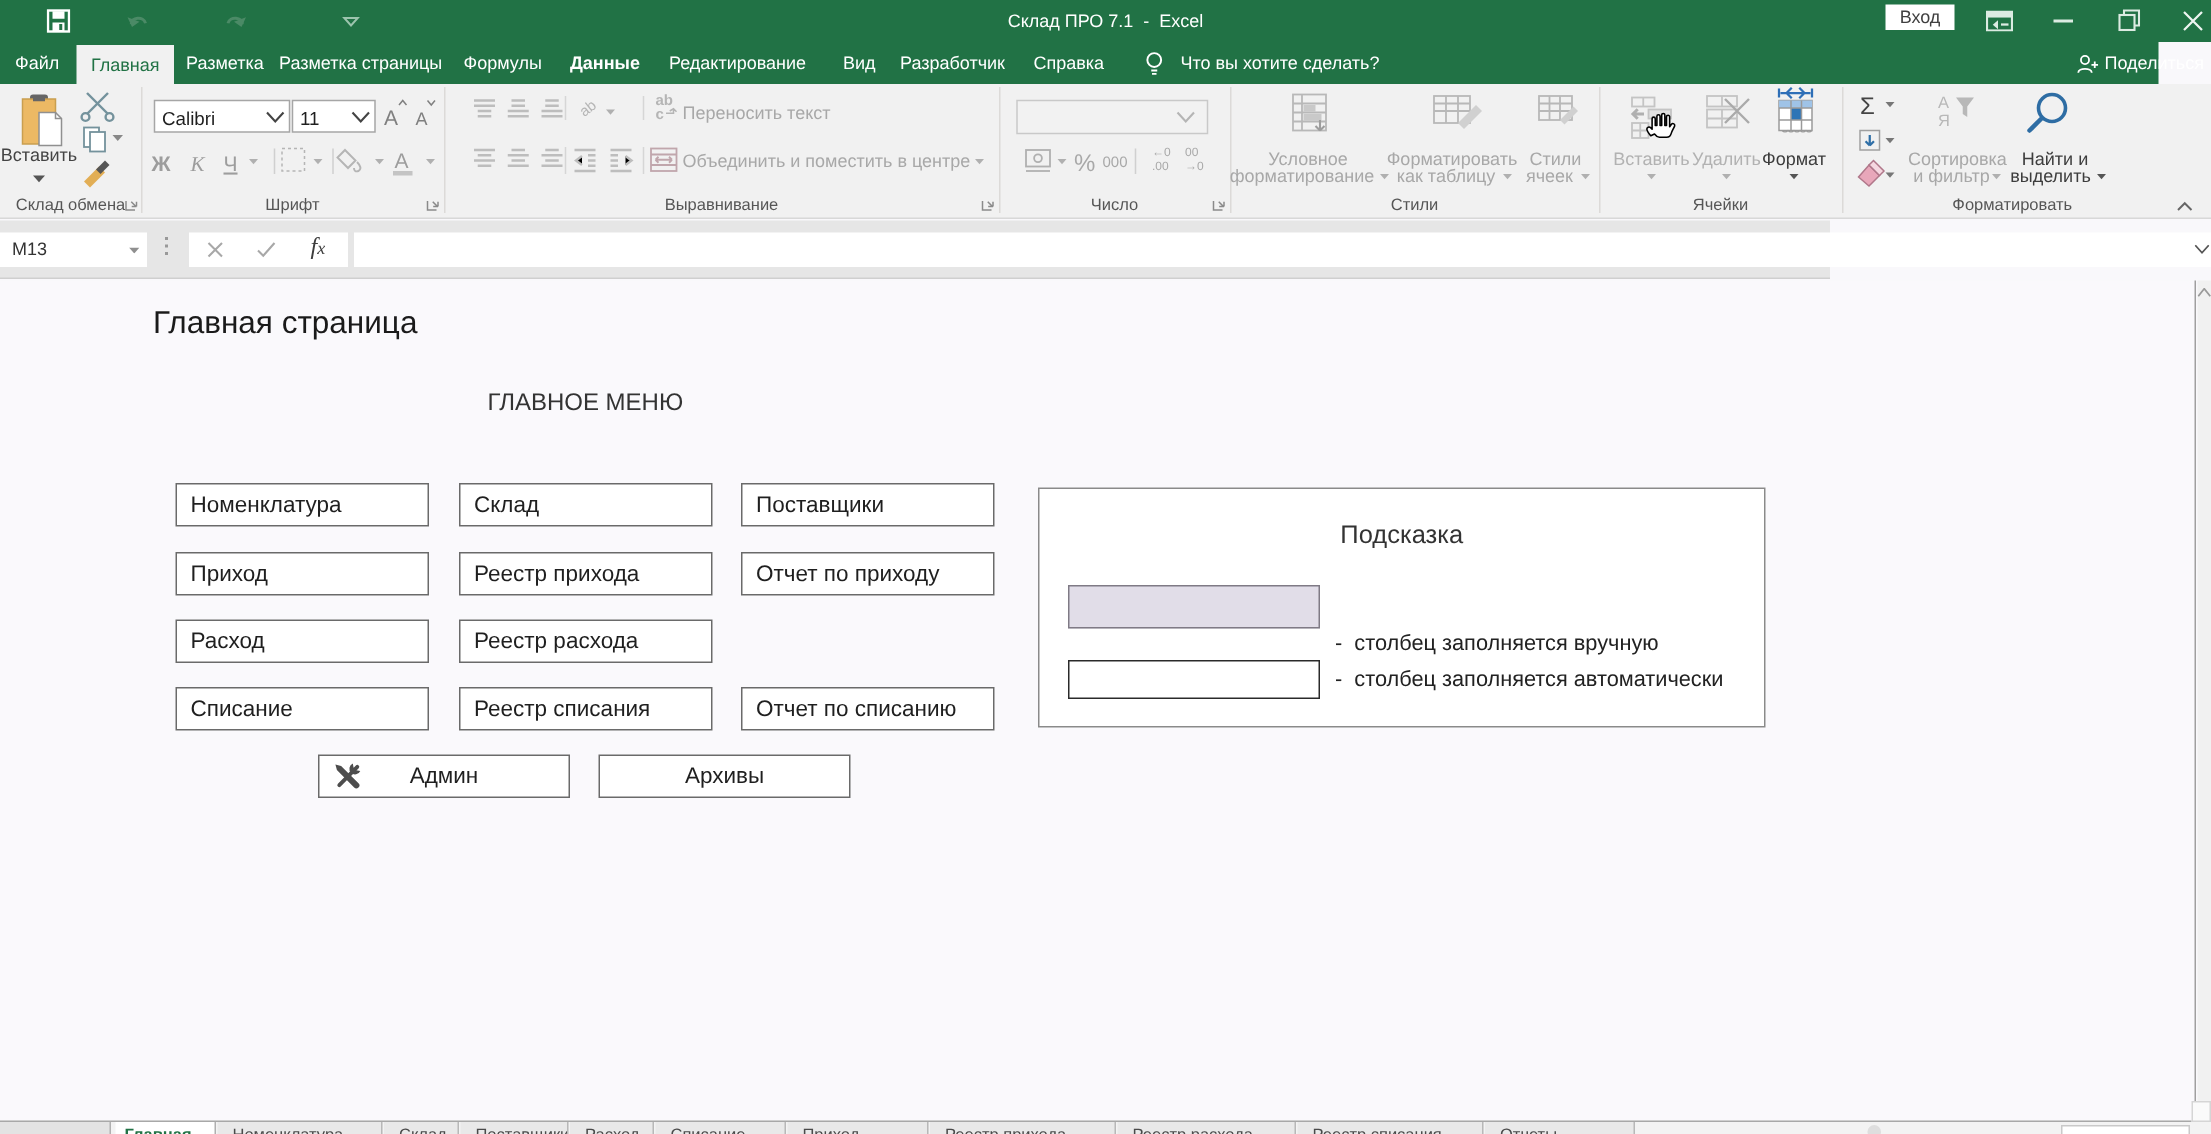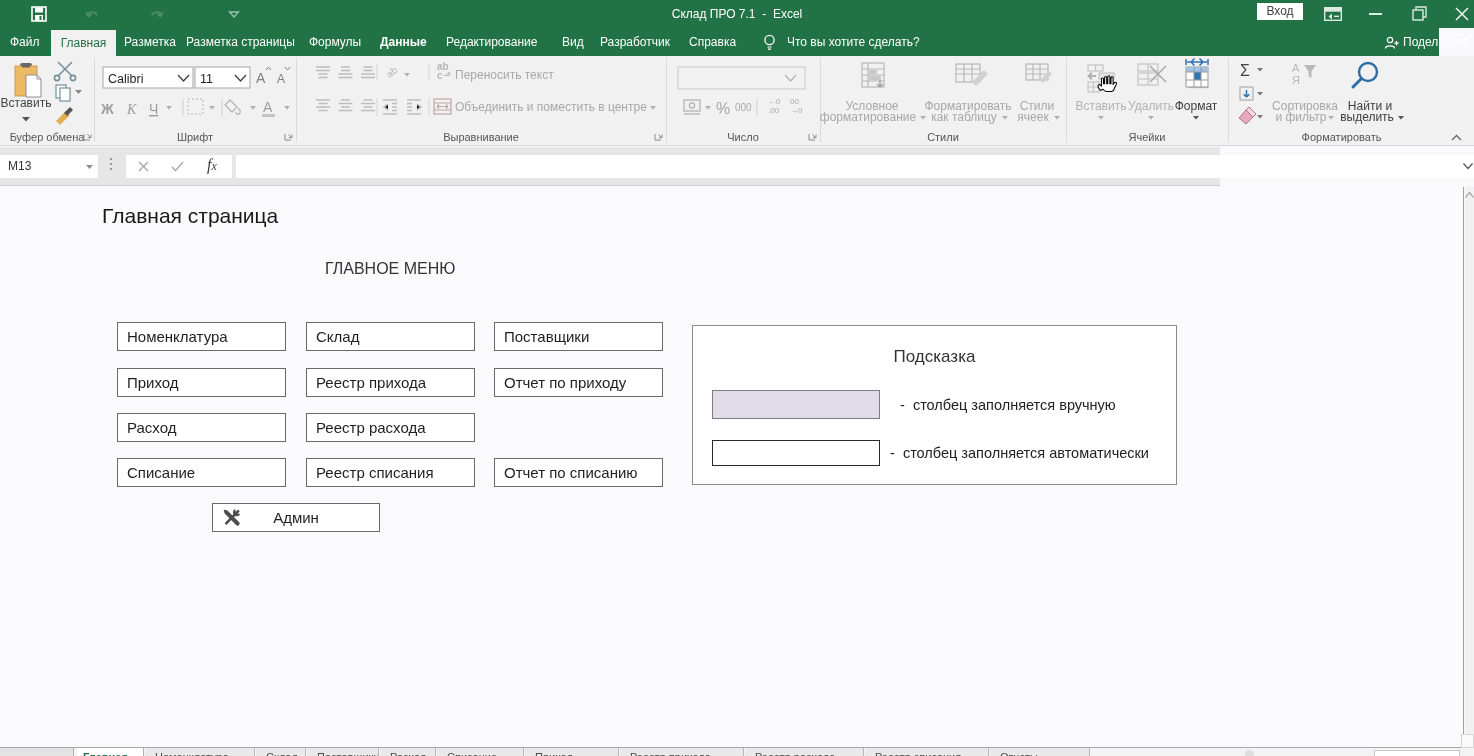--- a/index.html
+++ b/index.html
@@ -101,21 +101,21 @@
     <div class="rtab" style="left:1403px;">Поделиться</div>
   </div>
 
   <div id="ribbon">
     <div class="gsep" style="left:94px"></div>
     <div class="gsep" style="left:296px"></div>
     <div class="gsep" style="left:666px"></div>
     <div class="gsep" style="left:820px"></div>
     <div class="gsep" style="left:1066px"></div>
     <div class="gsep" style="left:1228px"></div>
-    <div class="glabel" style="left:0px;width:94px;">Буфер обмена</div>
+    <div class="glabel" style="left:0px;width:94px;">Склад обмена</div>
     <div class="glabel" style="left:94px;width:202px;">Шрифт</div>
     <div class="glabel" style="left:296px;width:370px;">Выравнивание</div>
     <div class="glabel" style="left:666px;width:154px;">Число</div>
     <div class="glabel" style="left:820px;width:246px;">Стили</div>
     <div class="glabel" style="left:1066px;width:162px;">Ячейки</div>
     <div class="glabel" style="left:1228px;width:227px;">Форматировать</div>
     <svg class="abs" style="left:0;top:0" width="1474" height="90" viewBox="0 0 1474 90" font-family="Liberation Sans, sans-serif">
 
       <rect x="20" y="7" width="12" height="6" rx="2" fill="#666"></rect>
       <rect x="15" y="10" width="22" height="30" fill="#ecb964" stroke="#c99f4f"></rect>
@@ -345,26 +345,27 @@
   <div class="btn" style="left:117px;top:458px;width:169px;">Списание</div>
   <div class="btn" style="left:306px;top:458px;width:169px;">Реестр списания</div>
   <div class="btn" style="left:494px;top:458px;width:169px;">Отчет по списанию</div>
 
   <div class="btn" style="left:212px;top:503px;width:168px;height:29px;text-align:center;padding-left:0;line-height:27px;">Админ</div>
   <svg class="abs" style="left:222px;top:508px" width="19" height="19" viewBox="0 0 19 19">
     <path d="M16.2 3.2 L4.2 15.4" stroke="#4d4d4d" stroke-width="2.6" stroke-linecap="round"></path>
     <path d="M13.2 1 a3.8 3.8 0 1 0 5 5 l-2.7 -0.5 l-1.8 -1.8 Z" fill="#4d4d4d"></path>
     <path d="M1.6 1.6 L5.4 2.6 L17 14.1 a1.7 1.7 0 0 1 -2.9 2.9 L2.6 5.4 Z" fill="#4d4d4d"></path>
   </svg>
+  <div class="btn" style="left:399px;top:503px;width:168px;height:29px;text-align:center;padding-left:0;line-height:27px;">Архивы</div>
 
   <div class="abs" style="left:692px;top:325px;width:485px;height:160px;background:#fff;border:1px solid #8a8a8a;"></div>
   <div class="abs" style="left:692px;top:347px;width:485px;text-align:center;font-size:17px;color:#333;">Подсказка</div>
   <div class="abs" style="left:712px;top:390px;width:168px;height:29px;background:#e1dde8;border:1px solid #7f7a85;"></div>
   <div class="abs" style="left:712px;top:440px;width:168px;height:26px;background:#fff;border:1px solid #2a2a2a;"></div>
-  <div class="abs" style="left:890px;top:397px;font-size:14.5px;color:#222;margin-left:10px;">-&nbsp; столбец заполняется вручную</div>
+  <div class="abs" style="left:890px;top:421px;font-size:14.5px;color:#222;">-&nbsp; столбец заполняется вручную</div>
   <div class="abs" style="left:890px;top:445px;font-size:14.5px;color:#222;">-&nbsp; столбец заполняется автоматически</div>
 
   <div id="tabstrip">
     <div class="stab" style="left:0;width:74px;background:#e3e3e3;border-right:1px solid #b0b0b0;"></div>
     <div class="stab" style="left:77px;width:67px;background:#fff;border-right:1px solid #b0b0b0;">
         <span style="color:#217245;font-weight:bold;left:6px;">Главная</span>
       </div>
     <div class="stab" style="left:145px;width:110px;">
         <span>Номенклатура</span>
       </div>

